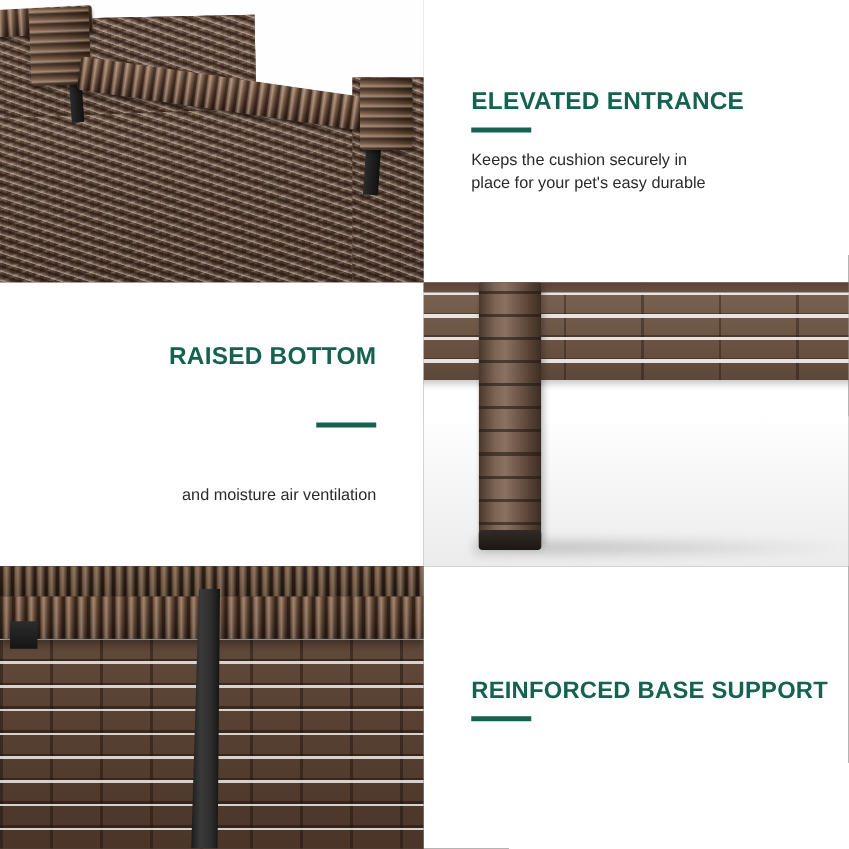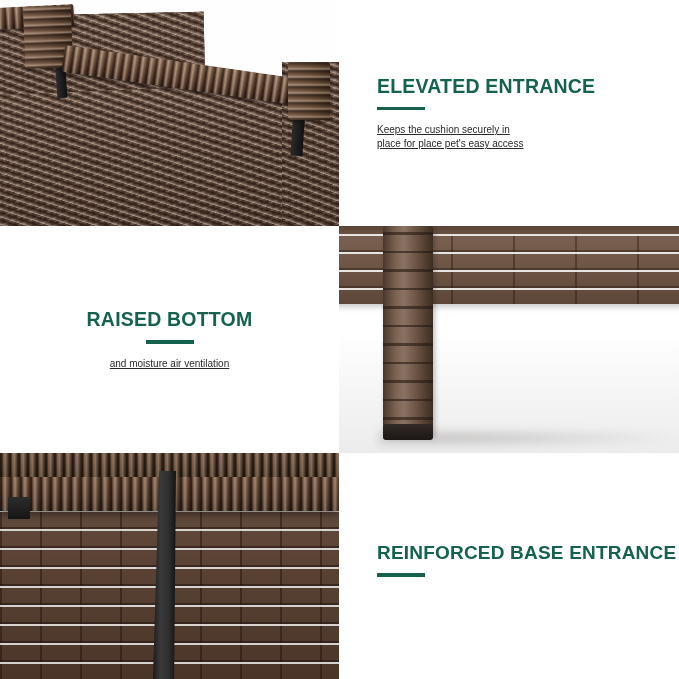--- a/index.html
+++ b/index.html
@@ -20,44 +20,43 @@
 
   
   .text-panel{
     background:#ffffff;
     display:flex;
     flex-direction:column;
     justify-content:center;
     padding:0 38px;
   }
   .text-panel.align-left{ align-items:flex-start; text-align:left; }
-  .text-panel.align-right{ align-items:center; text-align:right; }
+  .text-panel.align-right{ align-items:flex-end; text-align:right;gap:32px; }
 
   .panel-title{
     color:#14624f;
     font-size:19.5px;
     font-weight:bold;
     letter-spacing:0.2px;
     line-height:1.18;
     white-space:nowrap;
   }
   .panel-title.small{ font-size:19px; }
   .accent-bar{
     width:48px;
     height:3.5px;
     background:#16624f;
     margin-top:9px;
     margin-bottom:13px;
   }
   .panel-desc{
     color:#2a2a2a;
-    font-size:10px;
+    font-size:13px;
     line-height:1.42;
     font-weight:400;
-    text-decoration:underline;
   }
   .panel-desc .ln{ display:block; }
 
   
   .photo{ background:#ffffff; }
 
   
   .photoA{
     background:
       linear-gradient(#ffffff,#fdfdfd);
@@ -283,21 +282,21 @@
     <div class="rail rail-post-left"></div>
     <div class="rail rail-long"></div>
     <div class="rail rail-post-right"></div>
   </div>
 
   <div class="cell text-panel align-left">
     <div class="panel-title">ELEVATED ENTRANCE</div>
     <div class="accent-bar"></div>
     <div class="panel-desc">
       <span class="ln">Keeps the cushion securely in</span>
-      <span class="ln">place for place pet's easy access</span>
+      <span class="ln">place for your pet's easy durable</span>
     </div>
   </div>
 
   <div class="cell text-panel align-right">
     <div class="panel-title">RAISED BOTTOM</div>
     <div class="accent-bar"></div>
     <div class="panel-desc">
       <span class="ln">and moisture air ventilation</span>
     </div>
   </div>
@@ -313,17 +312,17 @@
 
   <div class="cell photo photoC">
     <div class="body"></div>
     <div class="toprail"></div>
     <div class="toprail2"></div>
     <div class="clipL"></div>
     <div class="post"></div>
   </div>
 
   <div class="cell text-panel align-left">
-    <div class="panel-title small">REINFORCED BASE ENTRANCE</div>
+    <div class="panel-title small">REINFORCED BASE SUPPORT</div>
     <div class="accent-bar"></div>
   </div>
 
 </div>
 
 </body></html>

